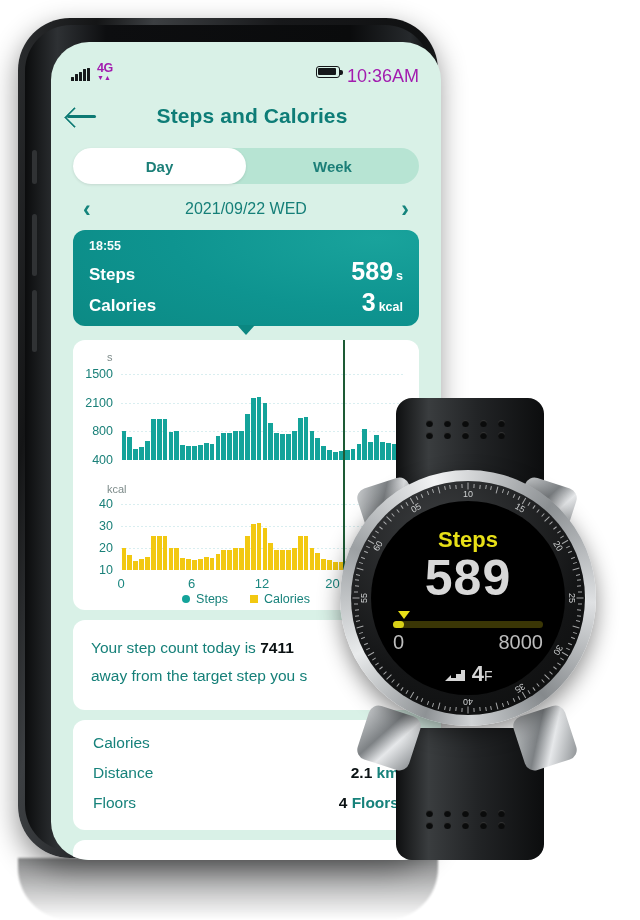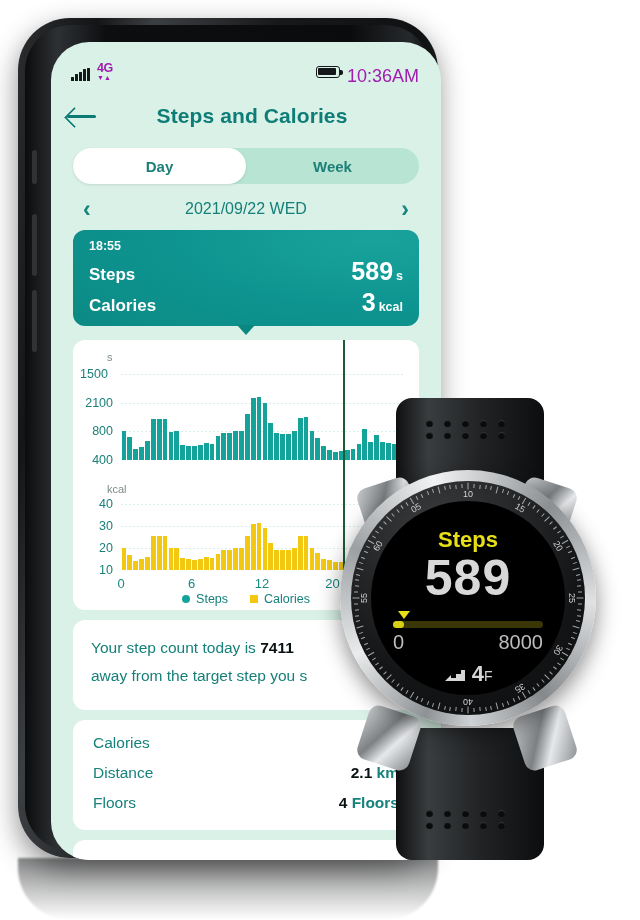--- a/index.html
+++ b/index.html
@@ -203,21 +203,21 @@
 
       <div class="chartcard">
         <div class="chartwrap" id="chartwrap">
             <div class="axlabel" style="left: 34px; top: 11px;">s</div>
             <div class="ytick" style="top: 120px; left: 2px;">400</div>
             <div class="grid" style="top: 91.25px; left: 48px; width: 282px;"></div>
             <div class="ytick" style="top: 91.25px; left: 2px;">800</div>
             <div class="grid" style="top: 62.5px; left: 48px; width: 282px;"></div>
             <div class="ytick" style="top: 62.5px; left: 2px;">2100</div>
             <div class="grid" style="top: 33.75px; left: 48px; width: 282px;"></div>
-            <div class="ytick" style="top: 33.75px; left: 2px; text-align: center;">1500</div>
+            <div class="ytick" style="top: 33.75px; left: 2px;">1500</div>
             <div class="plot" style="left: 48px; top: 28px; width: 282px; height: 92px;">
               <span style="height: 28.75px; background: rgb(20, 163, 154);"></span>
               <span style="height: 23.4792px; background: rgb(20, 163, 154);"></span>
               <span style="height: 10.5417px; background: rgb(20, 163, 154);"></span>
               <span style="height: 13.4167px; background: rgb(20, 163, 154);"></span>
               <span style="height: 19.1667px; background: rgb(20, 163, 154);"></span>
               <span style="height: 41.2083px; background: rgb(20, 163, 154);"></span>
               <span style="height: 41.2083px; background: rgb(20, 163, 154);"></span>
               <span style="height: 41.2083px; background: rgb(20, 163, 154);"></span>
               <span style="height: 28.2708px; background: rgb(20, 163, 154);"></span>

